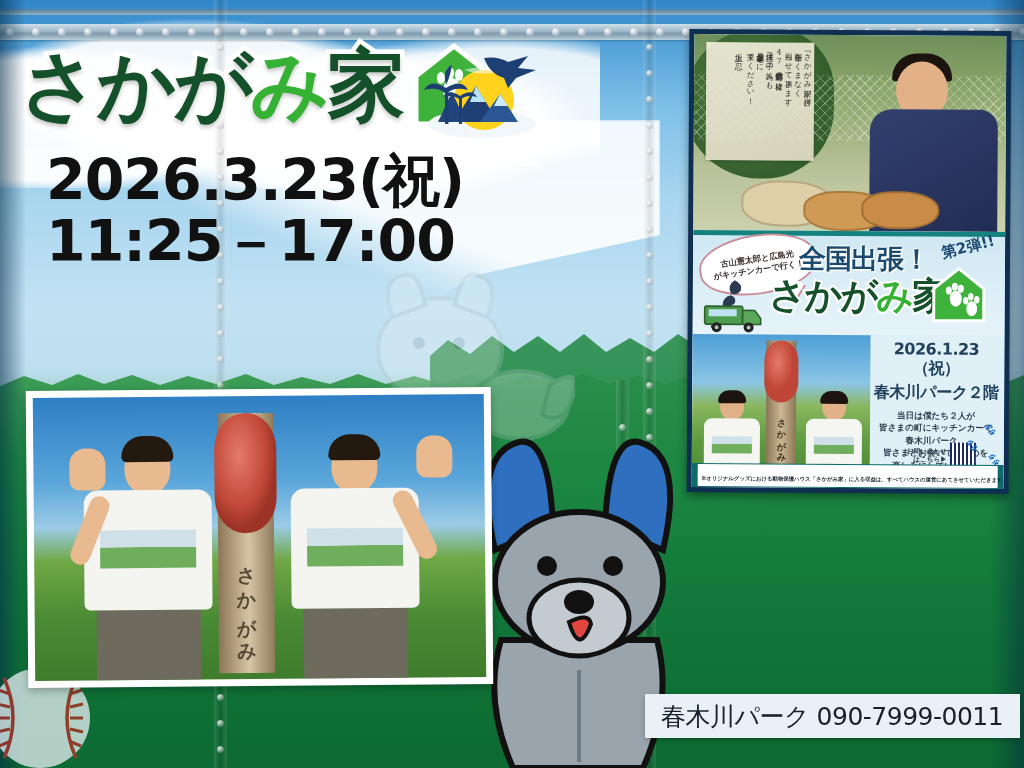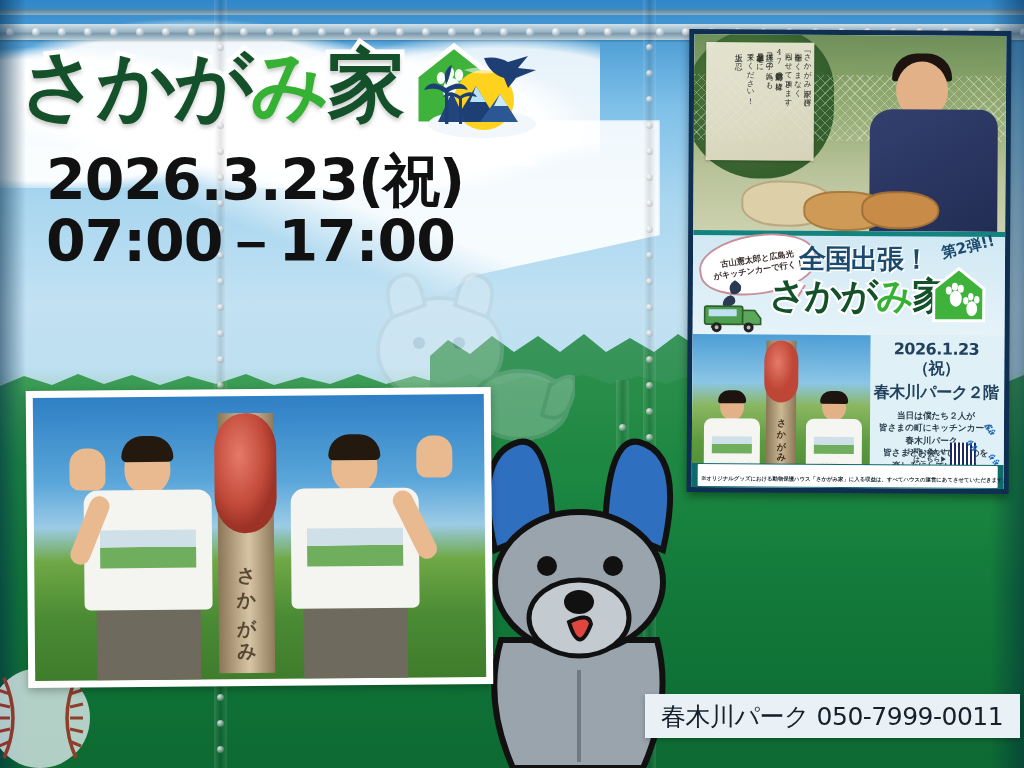--- a/index.html
+++ b/index.html
@@ -534,21 +534,21 @@
         <path d="M42 44 q12 -8 17 1 q-11 -3 -17 3z"></path>
       </g>
       <g fill="#1d3f74">
         <path d="M66 6 q14 -2 24 4 l20 -6 l-10 12 l18 2 l-20 8 l-8 10 l-4 -10 q-14 -4 -20 -20z"></path>
       </g>
     </svg>
   </div>
 
   <div class="event-text">
     <div class="l1">2026.3.23(祝)</div>
-    <div class="l2">07:00－17:00</div>
+    <div class="l2">11:25－17:00</div>
   </div>
 
   <div class="photo-men">
     <div class="inner">
       <div class="post">
         <div class="cap"></div>
         <div class="carve">さかがみ</div>
       </div>
       <div class="man" style="left:50px;">
         <div class="head">
@@ -706,16 +706,16 @@
       </div>
 
       <div class="p-foot">
         <div class="bar"><span>※オリジナルグッズにおける動物保護ハウス「さかがみ家」に入る収益は、すべてハウスの運営にあてさせていただきます。</span></div>
       </div>
     </div>
   </div>
 
 
   <div class="contact">
-    <span>春木川パーク 050-7999-0011</span>
+    <span>春木川パーク 090-7999-0011</span>
   </div>
 
 </div>
 
 </body></html>

